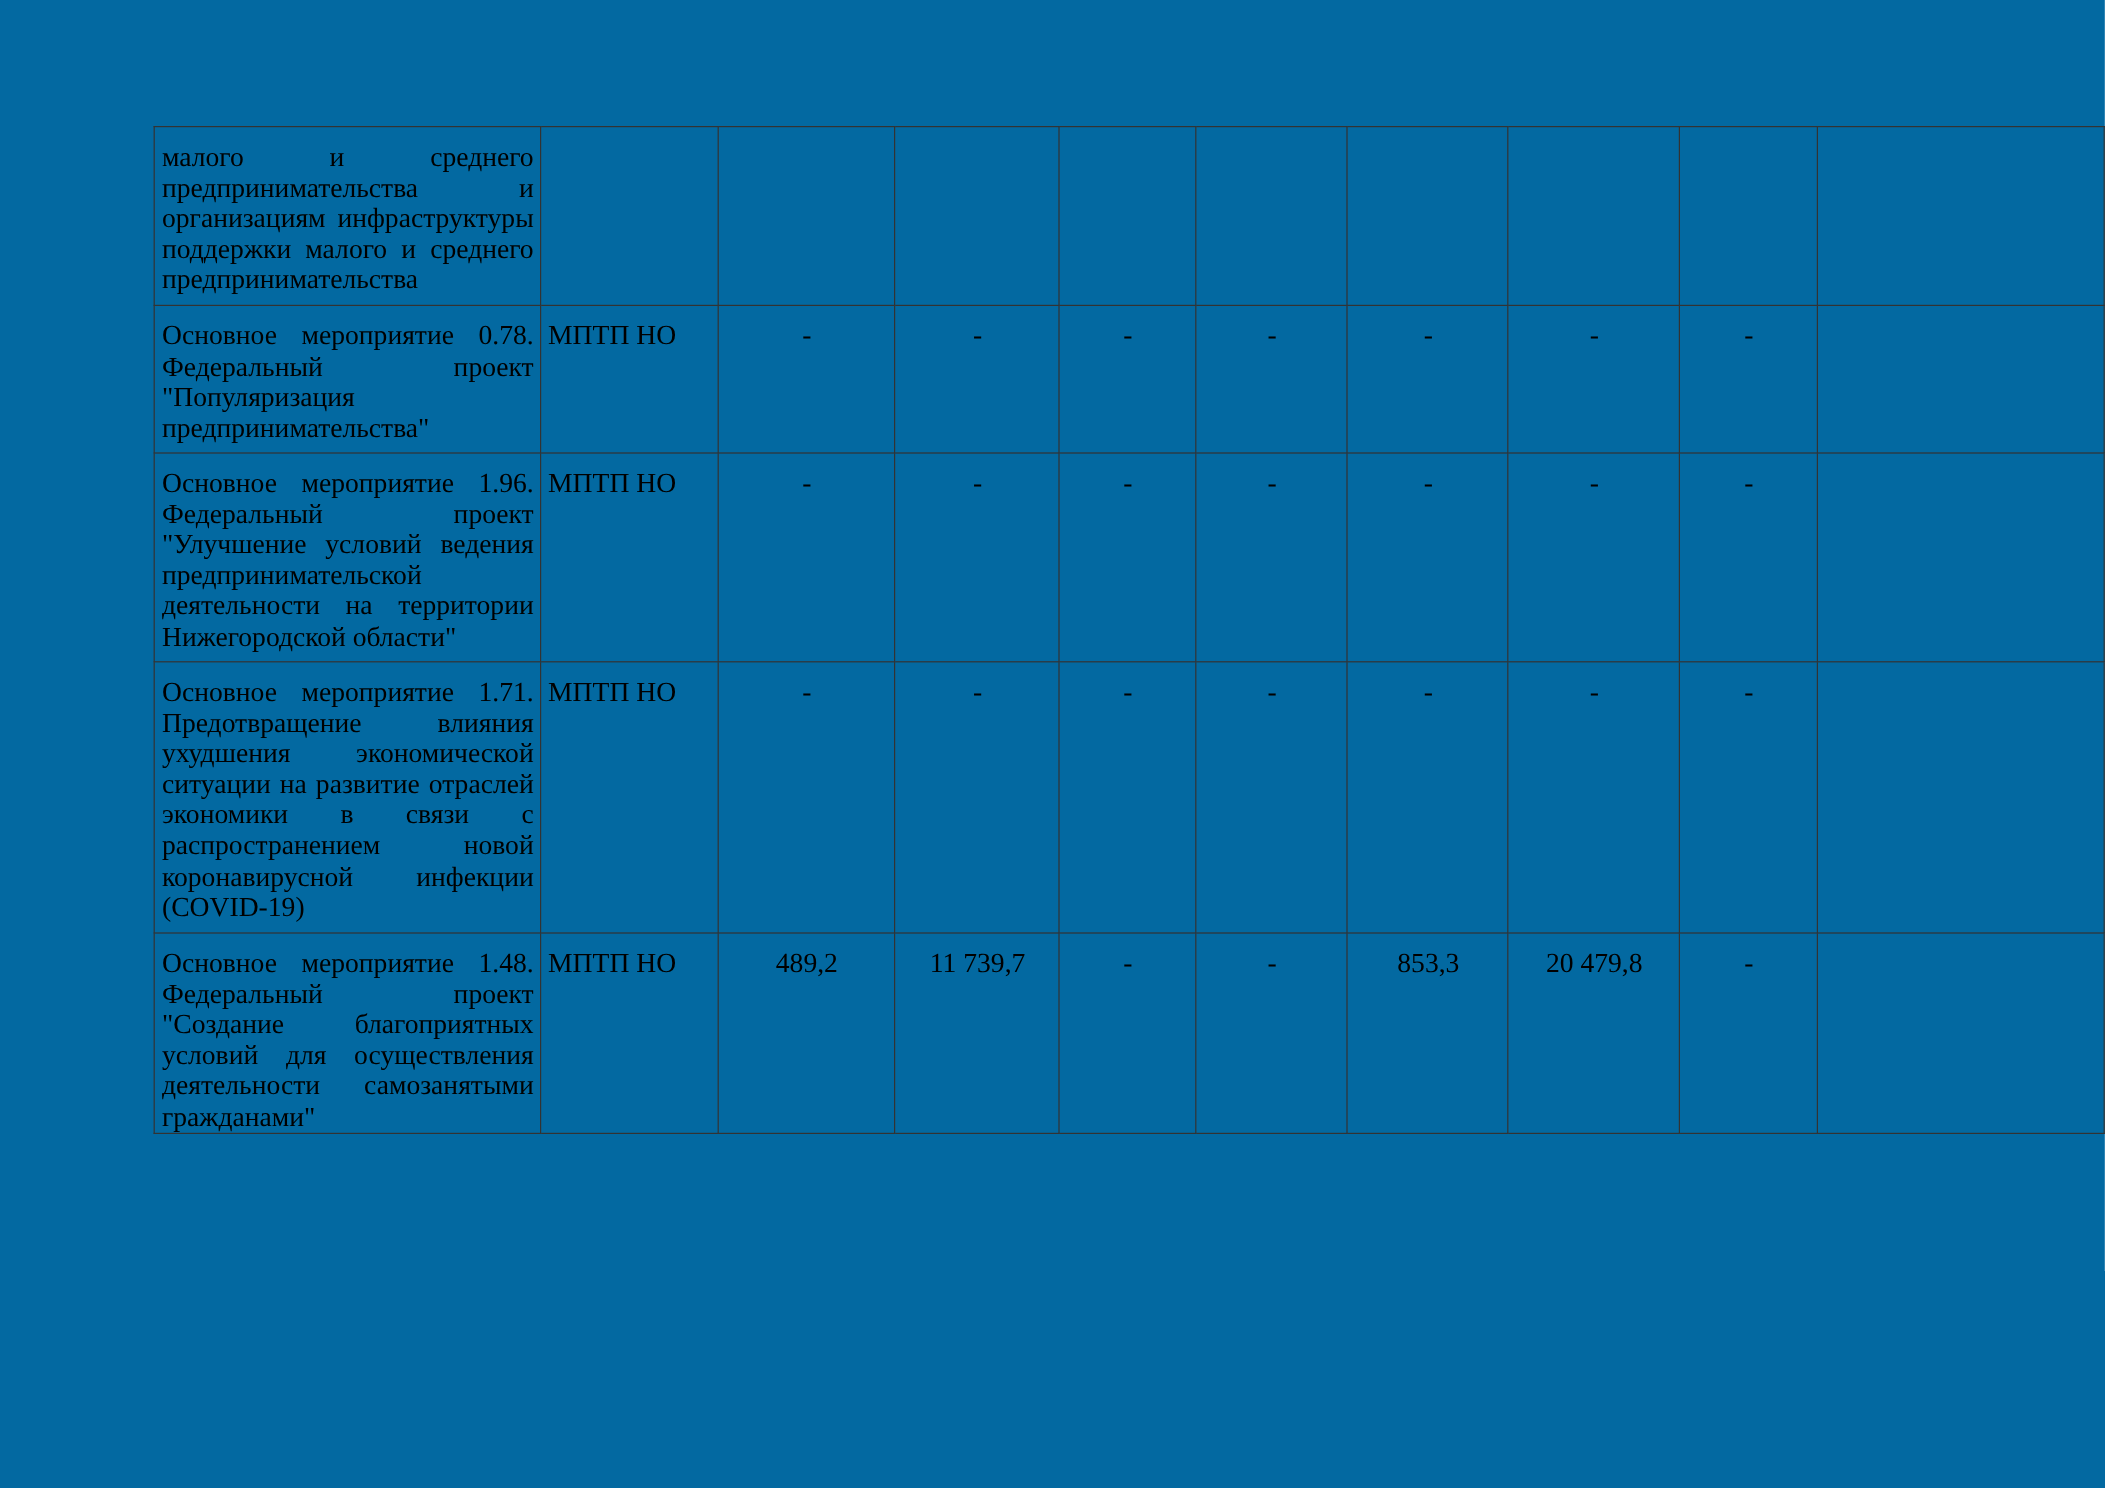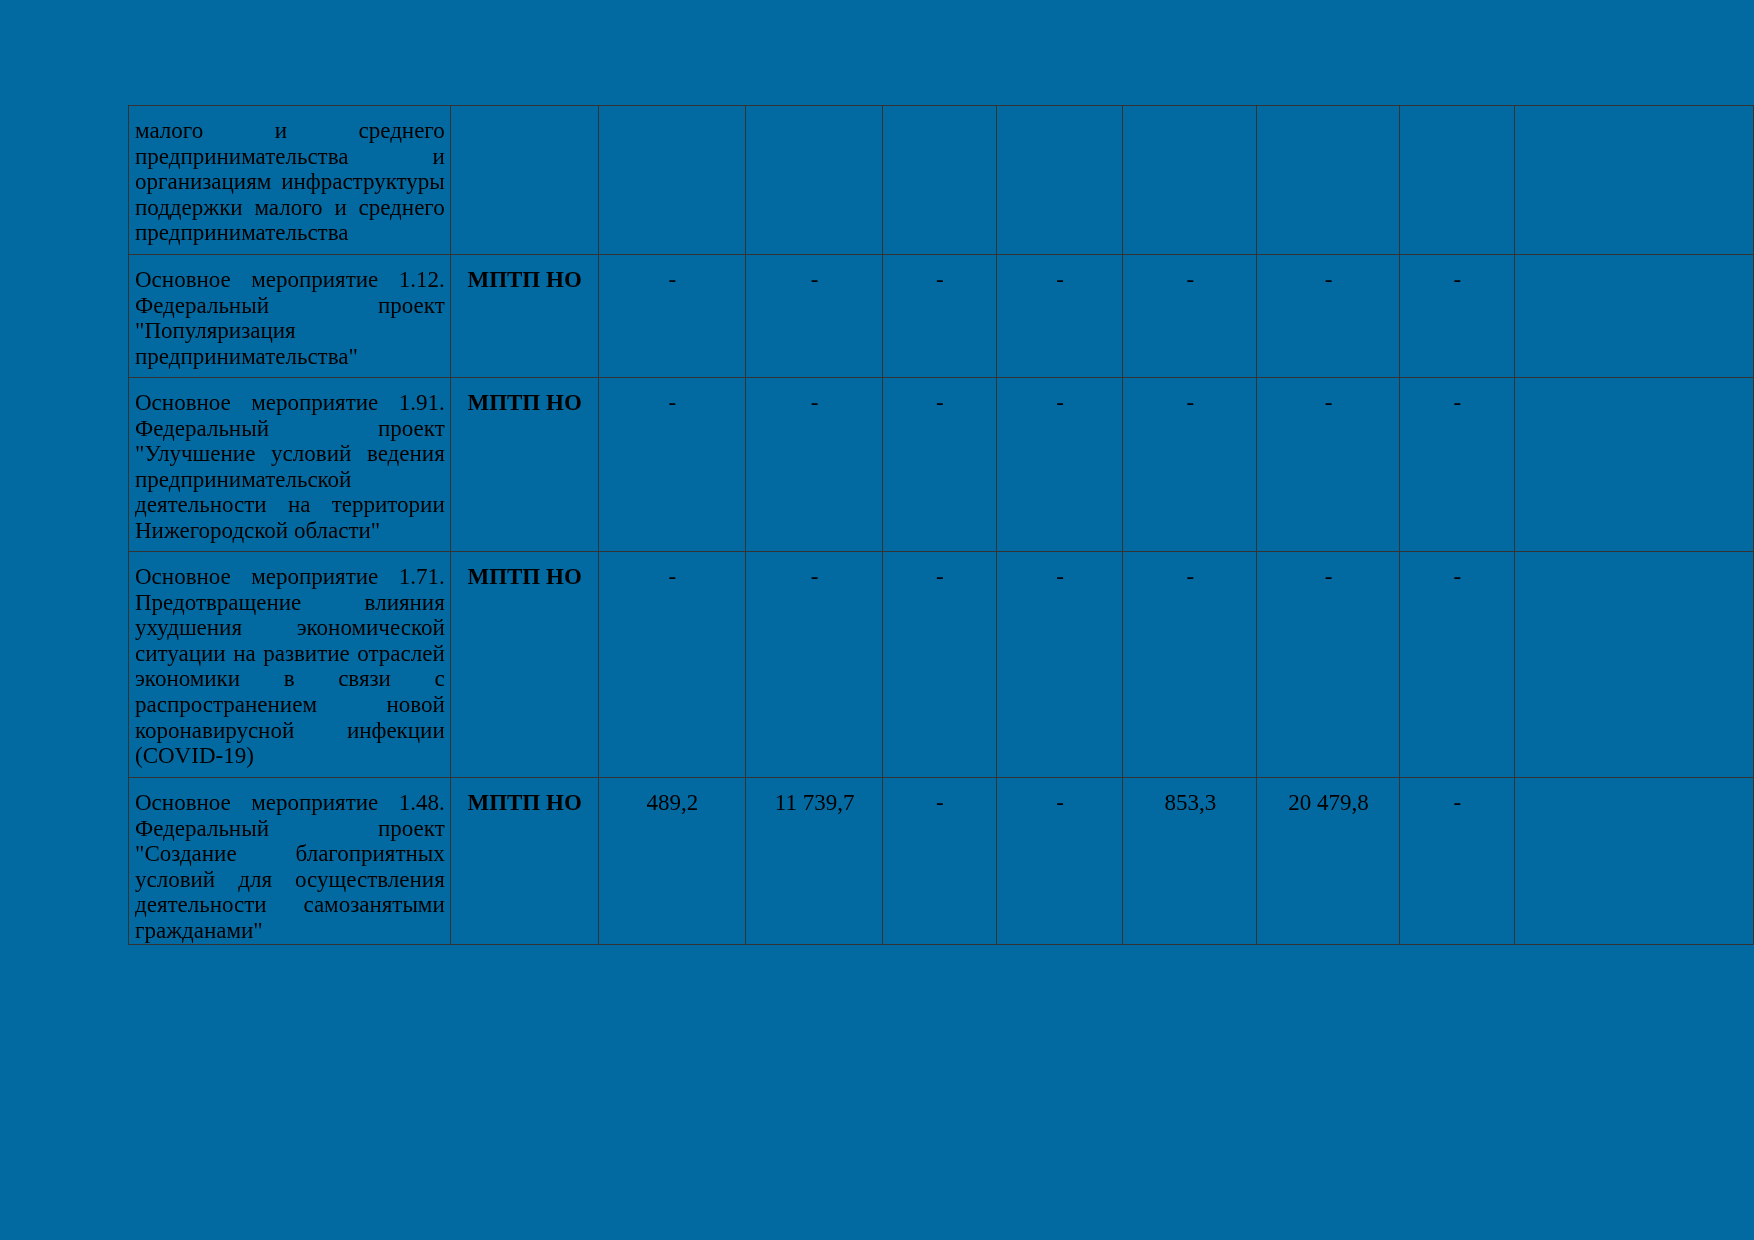--- a/index.html
+++ b/index.html
@@ -10,21 +10,21 @@
   table.grid {
     position: absolute; left: 128px; top: 105px;
     border-collapse: collapse; table-layout: fixed;
     font-family: "Liberation Serif", serif; font-size: 23px; line-height: 25.6px; color: #000;
   }
   table.grid td {
     border: 1.5px solid #333; vertical-align: top; padding: 12px 5px 0 6px;
     overflow: hidden;
   }
   td.name { text-align: justify; text-align-last: left; padding-right: 5px; }
-  td.resp { text-align: center; padding-left: 12px; padding-right: 12px; font-weight: bold; }
+  td.resp { padding-left: 12px; padding-right: 12px; }
   td.num { text-align: center; }
   td.cut { border-right: none; }
 </style>
 </head>
 <body>
 
 <div class="page">
   <table class="grid">
     <colgroup>
       <col style="width:322px">
@@ -45,33 +45,33 @@
           <td class="num"></td>
           <td class="num"></td>
           <td class="num"></td>
           <td class="num"></td>
           <td class="num"></td>
           <td class="num"></td>
           <td class="num"></td>
           <td class="num cut"></td>
         </tr>
         <tr style="height: 123px;">
-          <td class="name">Основное мероприятие 1.12. Федеральный проект "Популяризация предпринимательства"</td>
+          <td class="name">Основное мероприятие 0.78. Федеральный проект "Популяризация предпринимательства"</td>
           <td class="resp">МПТП НО</td>
           <td class="num">-</td>
           <td class="num">-</td>
           <td class="num">-</td>
           <td class="num">-</td>
           <td class="num">-</td>
           <td class="num">-</td>
           <td class="num">-</td>
           <td class="num cut"></td>
         </tr>
         <tr style="height: 174px;">
-          <td class="name">Основное мероприятие 1.91. Федеральный проект "Улучшение условий ведения предпринимательской деятельности на территории Нижегородской области"</td>
+          <td class="name">Основное мероприятие 1.96. Федеральный проект "Улучшение условий ведения предпринимательской деятельности на территории Нижегородской области"</td>
           <td class="resp">МПТП НО</td>
           <td class="num">-</td>
           <td class="num">-</td>
           <td class="num">-</td>
           <td class="num">-</td>
           <td class="num">-</td>
           <td class="num">-</td>
           <td class="num">-</td>
           <td class="num cut"></td>
         </tr>

